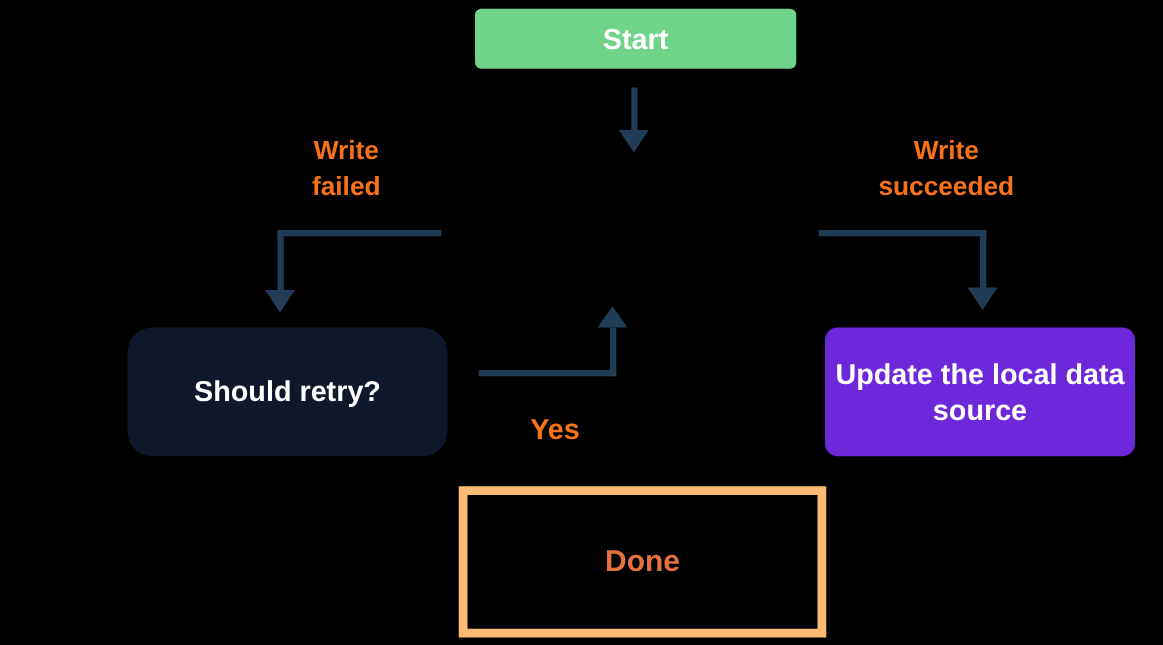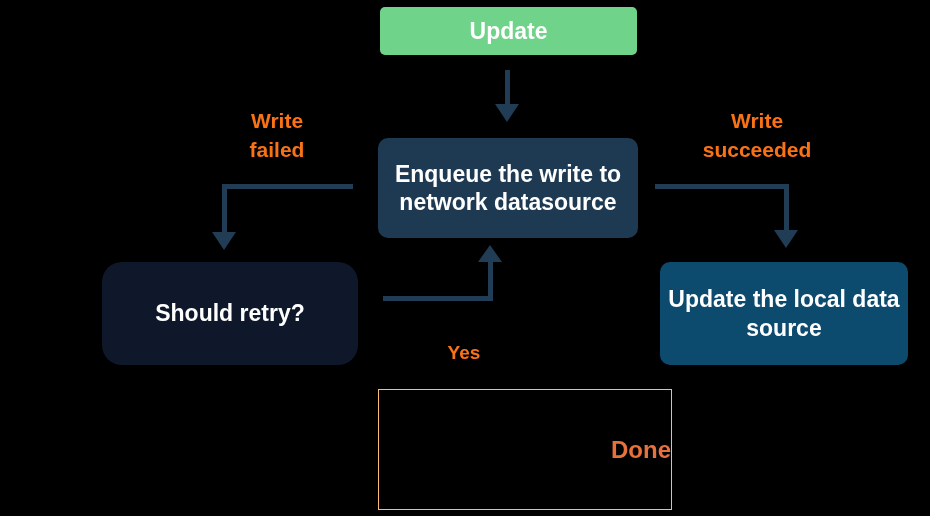--- a/index.html
+++ b/index.html
@@ -45,33 +45,32 @@
   }
   #node-should-retry {
     left: 102px; top: 262px; width: 256px; height: 103px;
     background: #0f172a;
     border-radius: 20px;
     color: #FFFFFF;
     font-size: 23px;
   }
   #node-update-local {
     left: 660px; top: 262px; width: 248px; height: 103px;
-    background: #0c4a6e;
+    background: #6d28d9;
     border-radius: 10px;
     color: #FFFFFF;
     font-size: 23px;
     line-height: 1.22;
   }
   #node-done {
-    left: 378px; top: 389px; width: 294px; height: 121px;
+    left: 367px; top: 389px; width: 294px; height: 121px;
     background: transparent;
-    border: 1px solid #fdba74;
+    border: 7px solid #fdba74;
     color: #E7713D;
     font-size: 24px;
-    justify-content: flex-end;
   }
   .edge {
     position: absolute;
     background: #213C55;
   }
   #edge-start-v   { left: 505px; top: 70px;  width: 5px;   height: 36px; }
   #edge-fail-h    { left: 222px; top: 184px; width: 131px; height: 5px;  }
   #edge-fail-v    { left: 222px; top: 184px; width: 5px;   height: 49px; }
   #edge-succ-h    { left: 655px; top: 184px; width: 134px; height: 5px;  }
   #edge-succ-v    { left: 784px; top: 184px; width: 5px;   height: 47px; }
@@ -91,36 +90,32 @@
   #head-yes   { left: 478px; top: 245px; }
   .edge-label {
     position: absolute;
     color: #f97316;
     font-weight: bold;
     text-align: center;
     white-space: pre-line;
   }
   #label-write-failed    { left: 217px; top: 106px; width: 120px; font-size: 21px; line-height: 29px; }
   #label-write-succeeded { left: 682px; top: 106px; width: 150px; font-size: 21px; line-height: 29px; }
-  #label-yes             { left: 414px; top: 330px; width: 100px; font-size: 19px; margin-top: 12px; }
+  #label-yes             { left: 394px; top: 330px; width: 100px; font-size: 23px; }
   #label-no              { left: 72px;  top: 441px; width: 100px; font-size: 23px; }
 </style>
 </head>
 <body>
 
 <div class="canvas">
 
   <div class="node" id="node-start">
-    <span>Update</span>
+    <span>Start</span>
   </div>
 
-  <div class="node" id="node-enqueue">
-    <span>Enqueue the write to
-network datasource</span>
-  </div>
 
   <div class="node" id="node-should-retry">
     <span>Should retry?</span>
   </div>
 
   <div class="node" id="node-update-local">
     <span>Update the local data
 source</span>
   </div>
 

